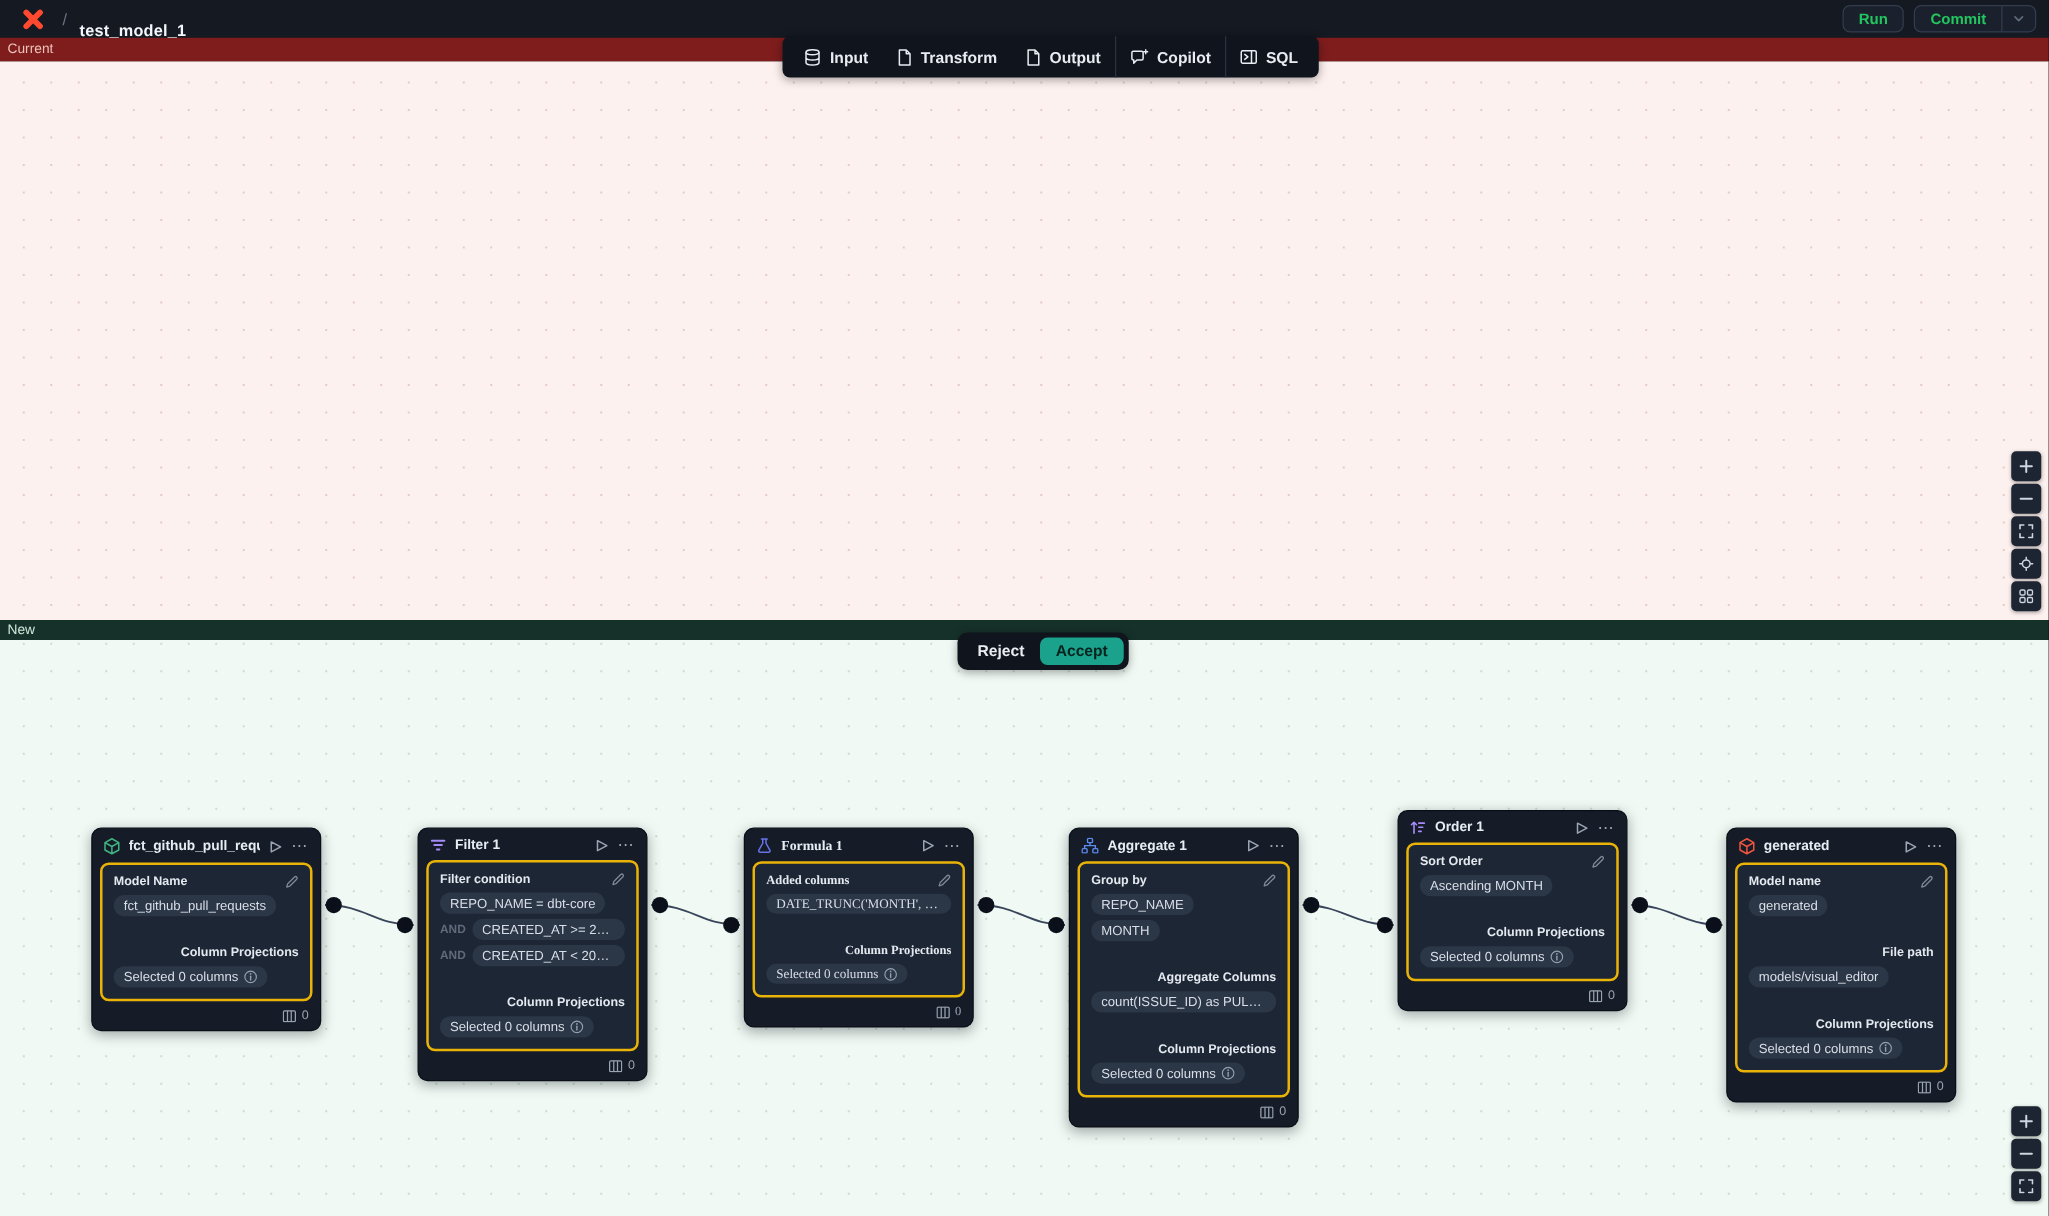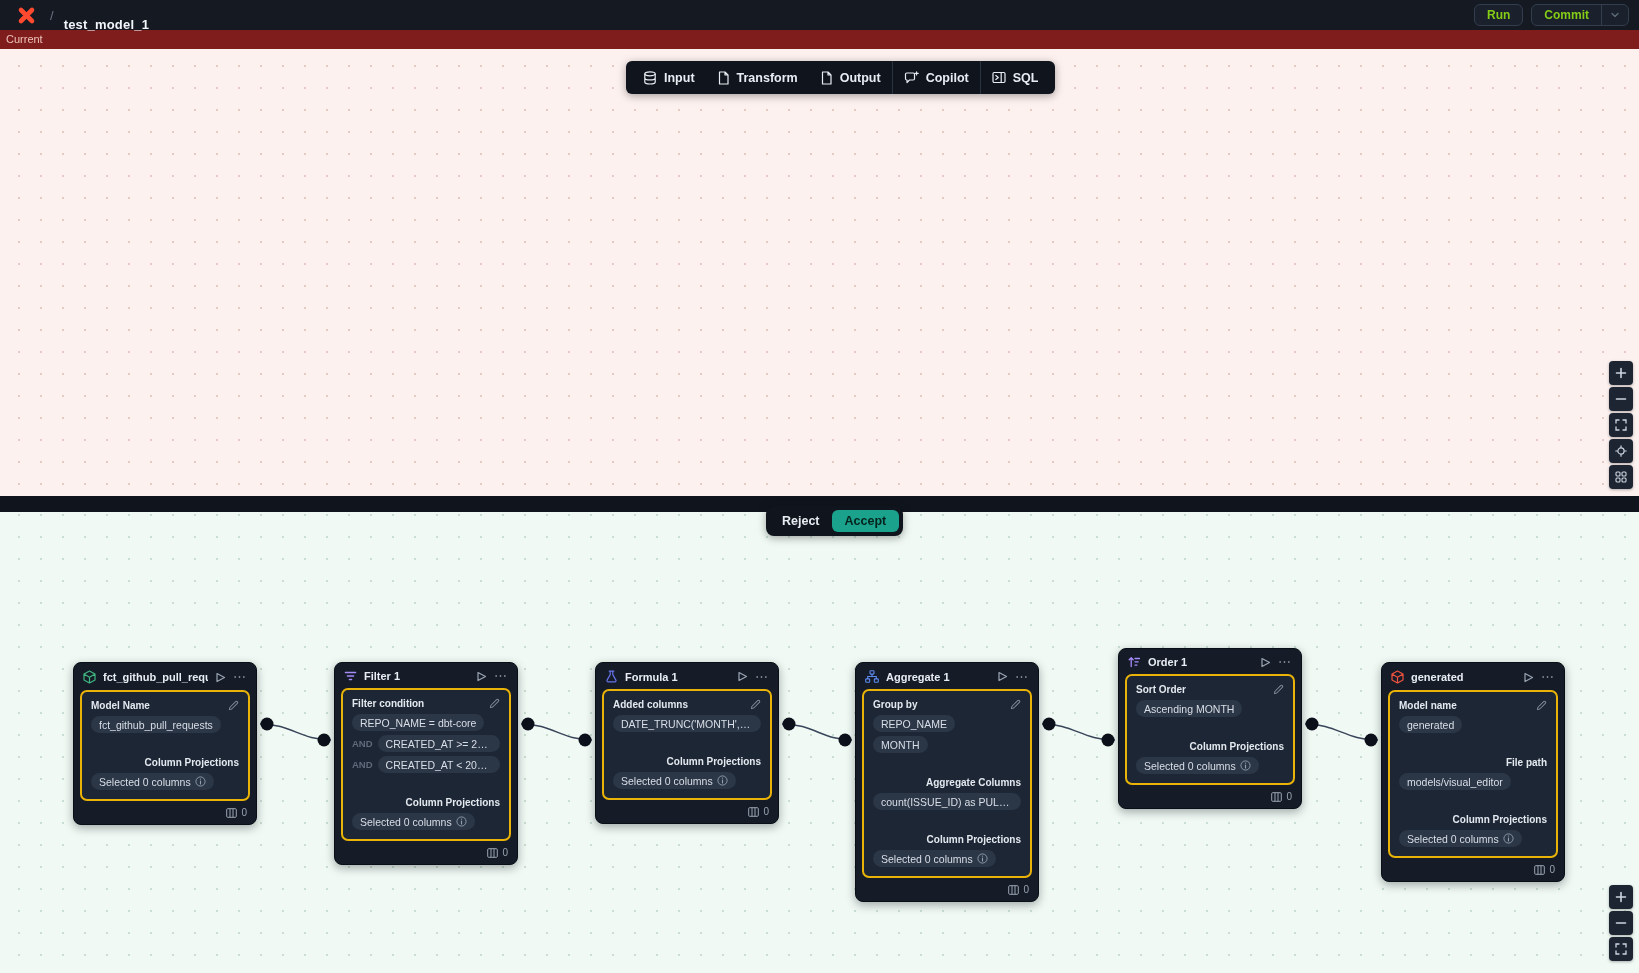--- a/index.html
+++ b/index.html
@@ -8,21 +8,21 @@
   #app { position:relative; width:1639px; height:973px; }
 
   
   .topbar { position:absolute; left:0; top:0; width:1639px; height:30px;
             background:#141922; display:flex; align-items:center; padding:0 8px; z-index:30; }
   .logo { width:20px; height:20px; margin-left:8px; display:flex; align-items:center; justify-content:center; cursor:pointer; }
   .crumb-sep { color:#6b7482; font-size:13px; margin:0 10px 0 14px; }
   .doc-title { color:#f3f6fa; font-size:13px; font-weight:700; letter-spacing:.2px;margin-top:19px; }
   .topbar-right { margin-left:auto; display:flex; gap:8px; align-items:center; padding-right:2px; }
   .btn-muted { display:flex; align-items:center; border:1px solid #333d4d; border-radius:6px;
-               background:#1a212c; color:#84cc16; font-size:12px; font-weight:700; height:22px; }
+               background:#1a212c; color:#22c55e; font-size:12px; font-weight:700; height:22px; }
   .btn-muted .lbl { padding:0 12px; }
   .split-divider { width:1px; height:100%; background:#333d4d; }
   .split-chev { padding:0 8px; display:flex; align-items:center; color:#5f6b7a; }
 
   
   .current-bar { position:absolute; left:0; top:30px; width:1639px; height:19px;
                  background:#7f1d1d; color:#eec3ba; font-size:11px; line-height:19px;
                  padding-left:6px; z-index:20; }
   .new-bar { position:absolute; left:0; top:496px; width:1639px; height:16px;
              background:#16312a; color:#cfe9dd; font-size:11px; line-height:16px;
@@ -32,21 +32,21 @@
   .current-canvas { position:absolute; left:0; top:49px; width:1639px; height:447px;
                     background-color:#fdf1ef;
                     background-image:radial-gradient(#e6cac4 1px, transparent 1.2px);
                     background-size:22px 22px; background-position:8px 6px; }
   .new-canvas { position:absolute; left:0; top:512px; width:1639px; height:461px;
                 background-color:#f0f9f3;
                 background-image:radial-gradient(#c9ded1 1px, transparent 1.2px);
                 background-size:22px 22px; background-position:8px 14px; }
 
   
-  .node-toolbar { position:absolute; left:626px; top:61px; height:33px; z-index:40;
+  .node-toolbar { position:absolute; left:626px; top:29px; height:33px; z-index:40;
                   background:#0f141d; border-radius:6px; box-shadow:0 2px 8px rgba(0,0,0,.35);
                   display:flex; align-items:center; padding:0 6px; }
   .nt-item { display:flex; align-items:center; gap:7px; color:#e9edf3; font-size:12.5px;
              font-weight:700; padding:0 11px; height:100%; cursor:pointer; }
   .nt-div { width:1px; height:33px; background:#2a3342; }
 
   
   .review { position:absolute; left:766px; top:506px; z-index:40; background:#0f141d;
             border-radius:8px; padding:4px; display:flex; gap:0; box-shadow:0 2px 8px rgba(0,0,0,.35); }
   .btn-reject { background:transparent; border:none; color:#e9edf2; font-family:inherit;
@@ -112,20 +112,23 @@
               <path d="M2 3.5 L5 6.5 L8 3.5" fill="none" stroke="currentColor" stroke-width="1.3" stroke-linecap="round" stroke-linejoin="round"></path>
             </svg>
         </span>
       </div>
     </div>
   </div>
 
   <div class="current-bar">
     <span>Current</span>
   </div>
+  <div class="new-bar">
+    <span>New</span>
+  </div>
 
   <div class="current-canvas"></div>
 
   <div class="node-toolbar">
     <div class="nt-item">
       <svg width="14" height="14" viewBox="0 0 14 14">
           <ellipse cx="7" cy="2.8" rx="5.2" ry="2" fill="none" stroke="currentColor" stroke-width="1.2"></ellipse>
           <path d="M1.8 2.8 V11 c0 1.1 2.3 2 5.2 2 s5.2 -.9 5.2 -2 V2.8 M1.8 6.9 c0 1.1 2.3 2 5.2 2 s5.2 -.9 5.2 -2" fill="none" stroke="currentColor" stroke-width="1.2"></path>
         </svg>
       <span>Input</span>
@@ -318,21 +321,21 @@
       </div>
       <div class="node-footer">
         <svg width="11" height="10" viewBox="0 0 11 10">
             <rect x=".7" y=".7" width="9.6" height="8.6" rx="1" fill="none" stroke="currentColor" stroke-width="1"></rect>
             <path d="M4 .7 V9.3 M7 .7 V9.3" stroke="currentColor" stroke-width="1"></path>
           </svg>
         <span>0</span>
       </div>
     </div>
 
-    <div class="node" style="left:595px; top:150px;">
+    <div class="node" style="left:595px; top:150px;font-family:Liberation Serif, serif;">
       <div class="node-header">
         <svg style="color:#6673e8" width="13" height="13" viewBox="0 0 13 13">
             <path d="M4.2 1.2 h4.6 M5.2 1.2 v3.4 l-3.1 5.5 a1.15 1.15 0 0 0 1 1.7 h6.8 a1.15 1.15 0 0 0 1 -1.7 L7.8 4.6 V1.2" fill="none" stroke="currentColor" stroke-width="1.2" stroke-linecap="round" stroke-linejoin="round"></path>
           </svg>
         <span class="node-title">Formula 1</span>
         <span class="hdr-act">
             <svg width="11" height="11" viewBox="0 0 11 11">
               <path d="M2 1.5 L9.5 5.5 L2 9.5 Z" fill="none" stroke="currentColor" stroke-width="1.2" stroke-linejoin="round"></path>
             </svg>
           </span>

